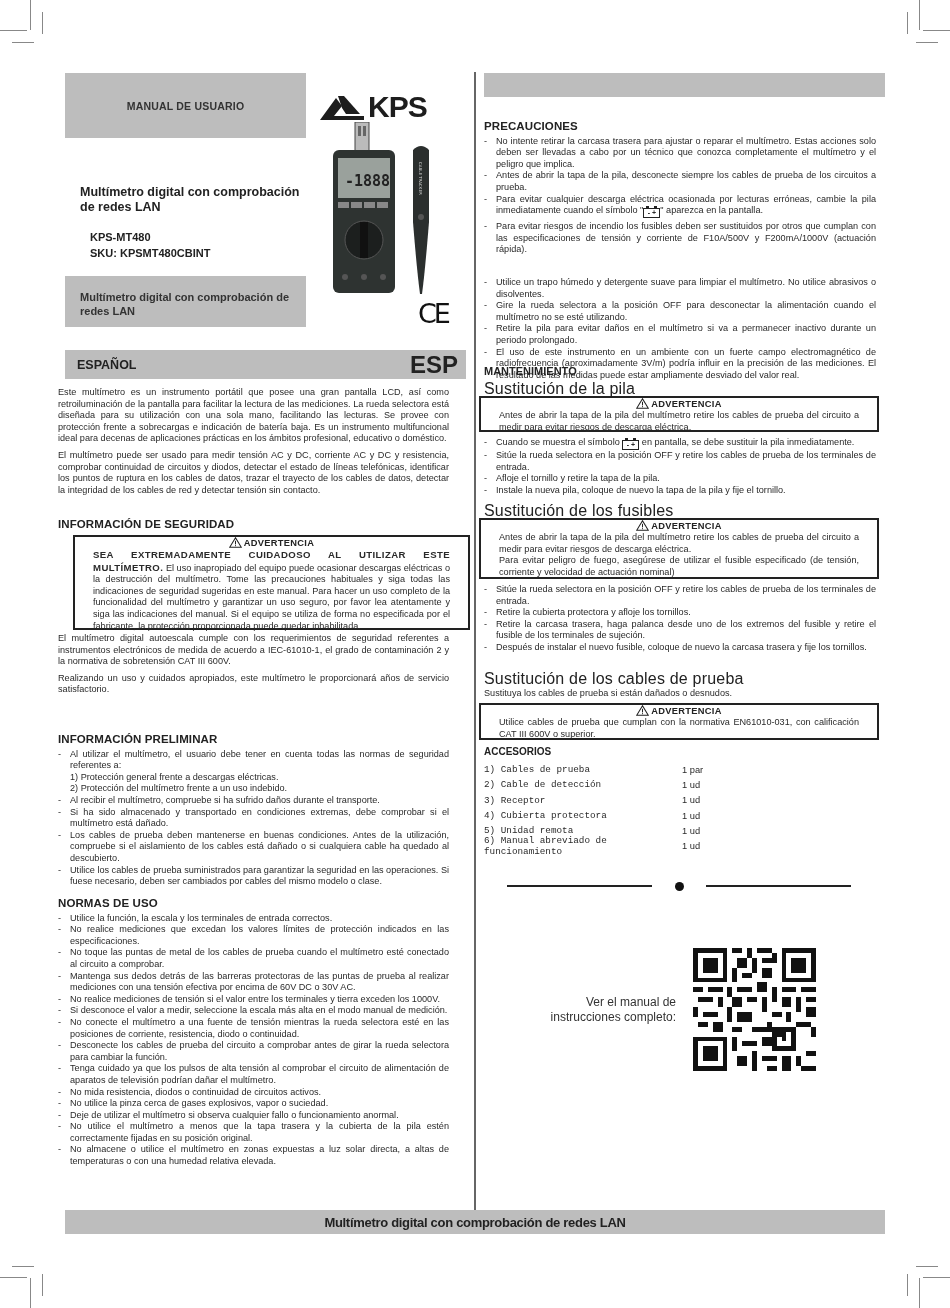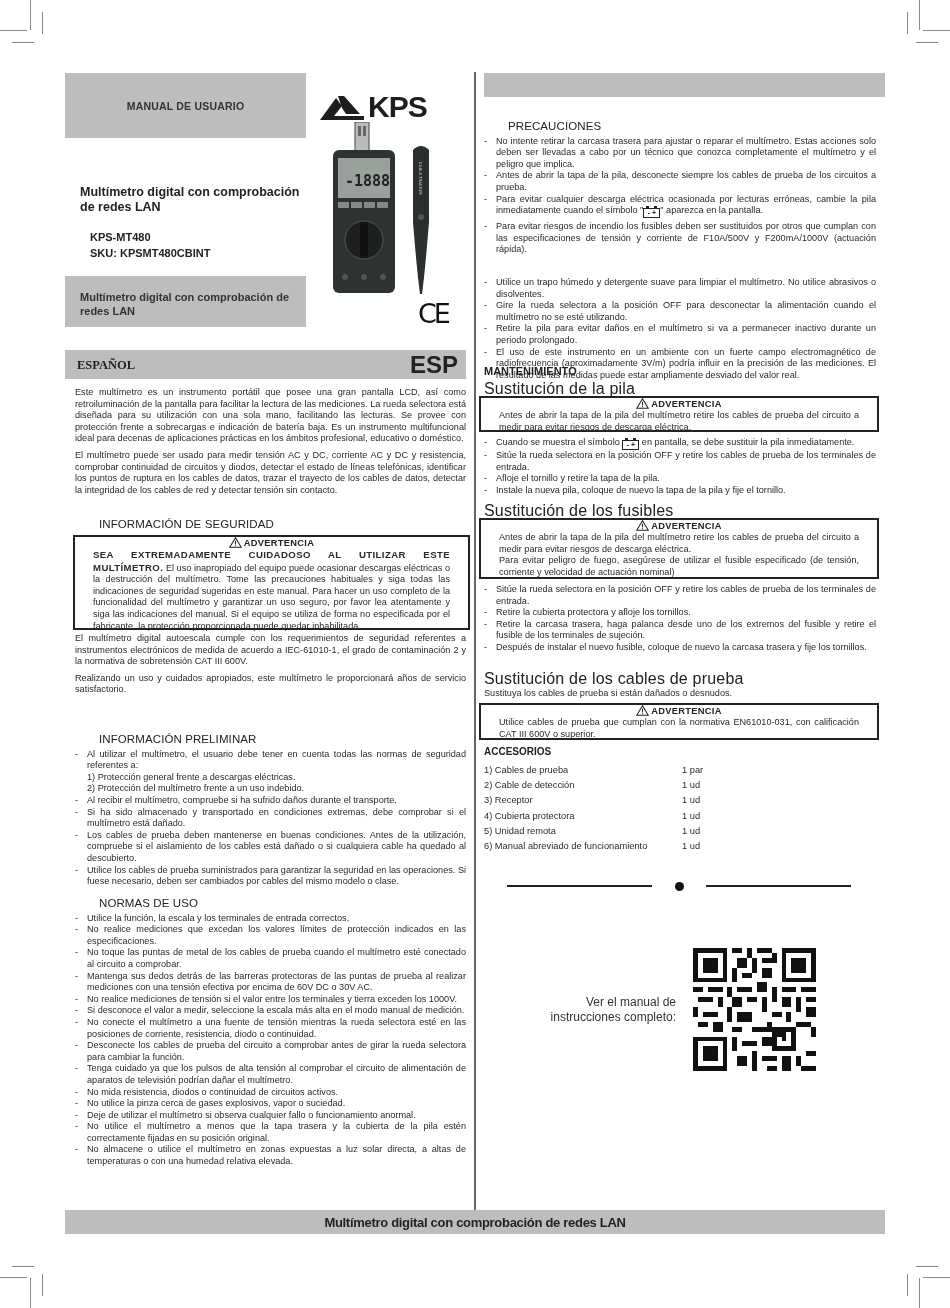--- a/index.html
+++ b/index.html
@@ -18,27 +18,27 @@
   .subtitle-band { position: absolute; left: 65px; top: 276px; width: 241px; height: 51px; background: #bdbdbd;
     padding: 14px 0 0 15px; font-size: 11px; font-weight: bold; color: #333; line-height: 14px; }
 
   .logo { position: absolute; left: 320px; top: 92px; display: flex; align-items: center; }
   .logo-text { font-size: 30px; font-weight: bold; color: #1d1d1d; letter-spacing: -1px; margin-left: 4px; line-height: 30px; }
 
   .device-img { position: absolute; left: 333px; top: 122px; }
   .ce-mark { position: absolute; left: 418px; top: 298px; font-size: 27px; color: #111; letter-spacing: -3px; font-family: "DejaVu Sans", sans-serif; }
 
   .lang-band { position: absolute; left: 65px; top: 350px; width: 401px; height: 29px; background: #bdbdbd; }
-  .lang-label { position: absolute; left: 12px; top: 8px; font-size: 12.5px; font-weight: bold; color: #222; font-family: Liberation Serif, serif; }
+  .lang-label { position: absolute; left: 12px; top: 8px; font-size: 12.5px; font-weight: bold; color: #222; }
   .lang-code { position: absolute; right: 8px; top: 0px; font-size: 24px; font-weight: bold; color: #222; line-height: 29px; }
 
-  .col-left { position: absolute; left: 75px; width: 391px; font-size: 9.15px; line-height: 11.6px; color: #2a2a2a; }
+  .col-left { position: absolute; left: 58px; width: 391px; font-size: 9.15px; line-height: 11.6px; color: #2a2a2a; }
   .p { text-align: justify; }
   .p + .p { margin-top: 5px; }
-  .h2 { font-size: 11.5px; font-weight: normal; color: #222; letter-spacing: 0.1px; margin-left: 24px; }
+  .h2 { font-size: 11.5px; font-weight: bold; color: #222; letter-spacing: 0.1px; }
 
   .warn-box { position: absolute; border: 2px solid #222; font-size: 9.15px; line-height: 11.6px; color: #2a2a2a; text-align: justify; padding: 0 18px; }
   .warn-head { text-align: center; font-weight: bold; font-size: 9.3px; line-height: 11px; letter-spacing: 0.3px; color: #222; }
   .warn-head svg { vertical-align: -2px; margin-right: 2px; }
 
   .list { list-style: none; }
   .list li { position: relative; padding-left: 12px; text-align: justify; }
   .list li::before { content: "-"; position: absolute; left: 0; top: 0; }
   .list li.sub { padding-left: 12px; }
   .list li.sub::before { content: ""; }
@@ -48,21 +48,21 @@
   .col-right { position: absolute; left: 484px; width: 392px; font-size: 9.15px; line-height: 11.6px; color: #2a2a2a; }
   .h3 { font-size: 11px; font-weight: bold; color: #222; }
   .h3s { font-size: 16px; font-weight: normal; color: #222; letter-spacing: 0.2px; }
 
   .batt { display: inline-block; width: 17px; height: 10px; border: 1.3px solid #222; vertical-align: -2px; position: relative; font-size: 7px; line-height: 7px; text-align: center; font-weight: bold; }
   .batt::before { content: ""; position: absolute; top: -3px; left: 2px; width: 3px; height: 2px; background: #222; }
   .batt::after { content: ""; position: absolute; top: -3px; right: 2px; width: 3px; height: 2px; background: #222; }
 
   .acc-table { position: absolute; left: 484px; top: 762px; font-size: 9.3px; color: #2a2a2a; }
   .acc-row { display: flex; height: 15.3px; align-items: center; }
-  .acc-name { width: 198px; }
+  .acc-name { width: 198px; font-family: Liberation Mono, monospace; }
 
   .sep { position: absolute; top: 885px; height: 1.5px; background: #222; }
   .sep-dot { position: absolute; left: 675px; top: 882px; width: 9px; height: 9px; border-radius: 50%; background: #111; }
 
   .qr-label { position: absolute; left: 530px; top: 995px; width: 146px; text-align: right; font-size: 12px; line-height: 15px; color: #333; }
   .qr { position: absolute; left: 693px; top: 948px; width: 123px; height: 123px; }
 
   .footer-band { position: absolute; left: 65px; top: 1210px; width: 820px; height: 24px; background: #bdbdbd;
     display: flex; align-items: center; justify-content: center; font-size: 13px; font-weight: bold; color: #222; letter-spacing: -0.3px; }
 </style>

